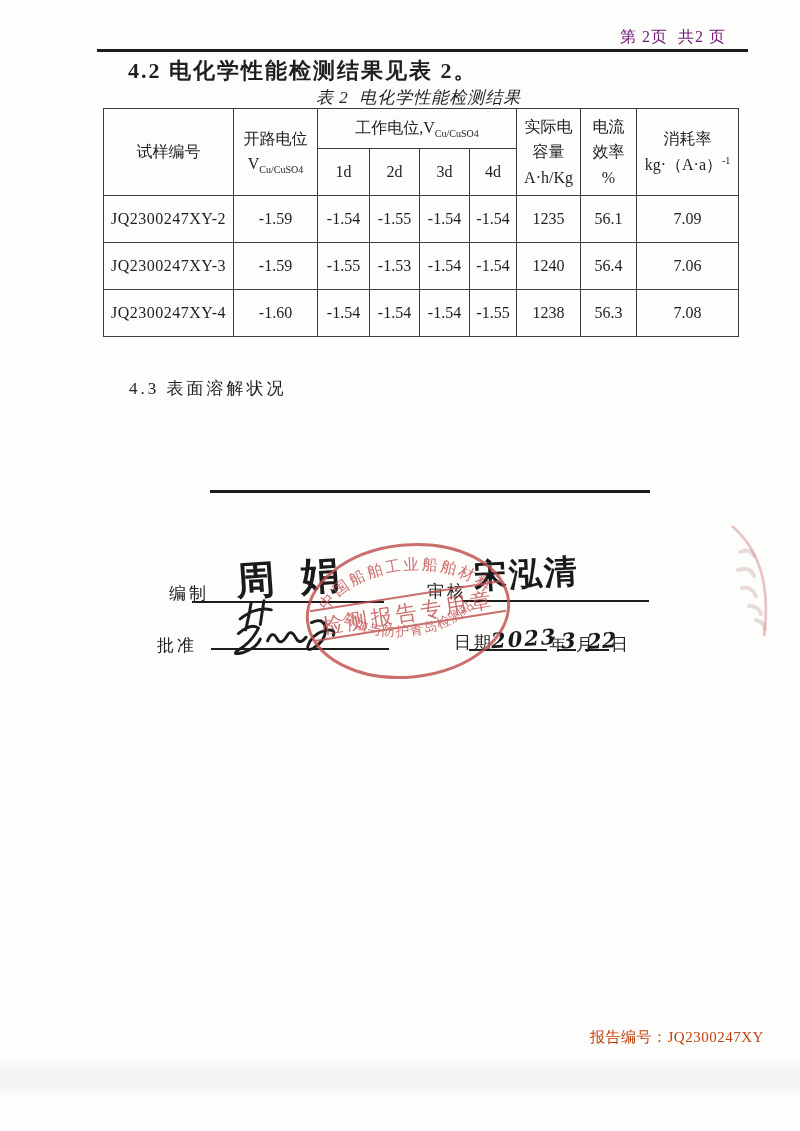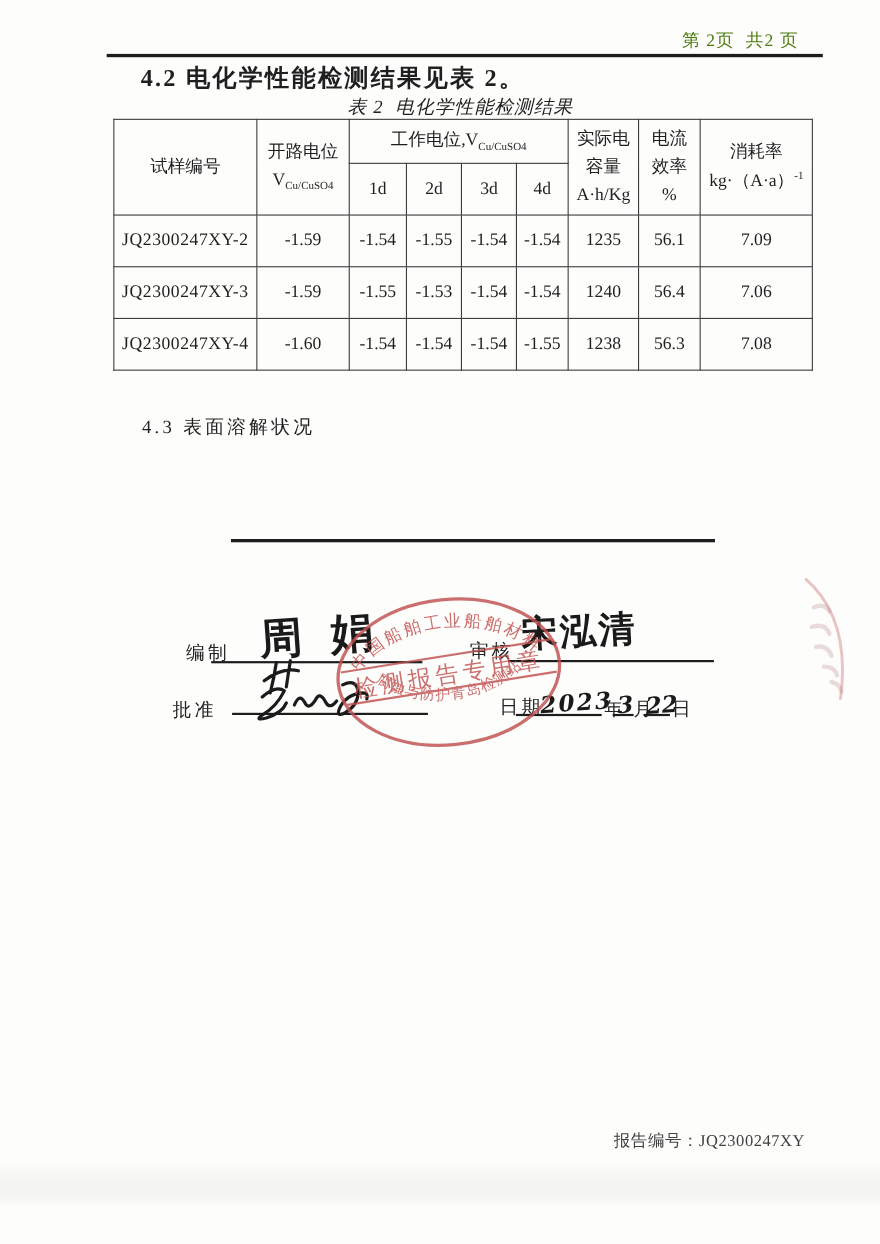--- a/index.html
+++ b/index.html
@@ -4,21 +4,21 @@
 <style>
   html,body{margin:0;padding:0;background:#e8e8e8;}
   .page{
     position:relative;width:800px;height:1131px;margin:0 auto;
     background:#fdfdfc;overflow:hidden;
     font-family:"Liberation Serif","DejaVu Serif",serif;
     color:#1f1f1f;
   }
   .abs{position:absolute;}
   
-  .page-num{left:620px;top:27px;font-size:16px;letter-spacing:1px;white-space:pre;color:#4d7c0f;}
+  .page-num{left:620px;top:27px;font-size:16px;letter-spacing:1px;white-space:pre;color:#701a75;}
   .header-rule{left:97px;top:49px;width:651px;height:3px;background:#1c1c1c;}
   
   .h42{left:128px;top:56px;font-size:22px;letter-spacing:2px;font-weight:700;white-space:pre;}
   .tbl-caption{left:316px;top:86px;font-size:17px;letter-spacing:1px;white-space:pre;font-style:italic;}
   
   .tbl-wrap{left:103px;top:108px;width:635px;}
   table.results{border-collapse:collapse;width:635px;table-layout:fixed;}
   table.results td,table.results th{
     border:1.6px solid #3c3c3c;text-align:center;vertical-align:middle;
     font-weight:400;padding:0;font-size:16px;line-height:1.55;color:#1e1e1e;
@@ -54,21 +54,21 @@
   .hw-day{left:587px;top:628px;}
   .date-char{font-size:17px;letter-spacing:0;color:#222;}
   .char-year{left:549px;top:633px;}
   .char-month{left:576px;top:633px;}
   .char-day{left:611px;top:633px;}
   .sig-scribble{left:224px;top:597px;}
   
   .stamp{left:300px;top:537px;transform:rotate(-6deg);opacity:.82;}
   .edge-stamp{left:718px;top:514px;opacity:.9;}
   
-  .report-no{left:558px;top:1028px;font-size:15px;letter-spacing:.5px;color:#404040;text-align:center;}
+  .report-no{left:590px;top:1028px;font-size:15px;letter-spacing:.5px;color:#c2410c;text-align:center;}
   .scan-band{left:0;top:1058px;width:800px;height:40px;
     background:linear-gradient(180deg,rgba(0,0,0,0) 0%,rgba(0,0,0,.035) 35%,rgba(0,0,0,.035) 70%,rgba(0,0,0,0) 100%);}
 </style>
 </head>
 <body>
 
 <div class="page">
 
   <div class="abs page-num">第 2页  共2 页</div>
   <div class="abs header-rule"></div>

